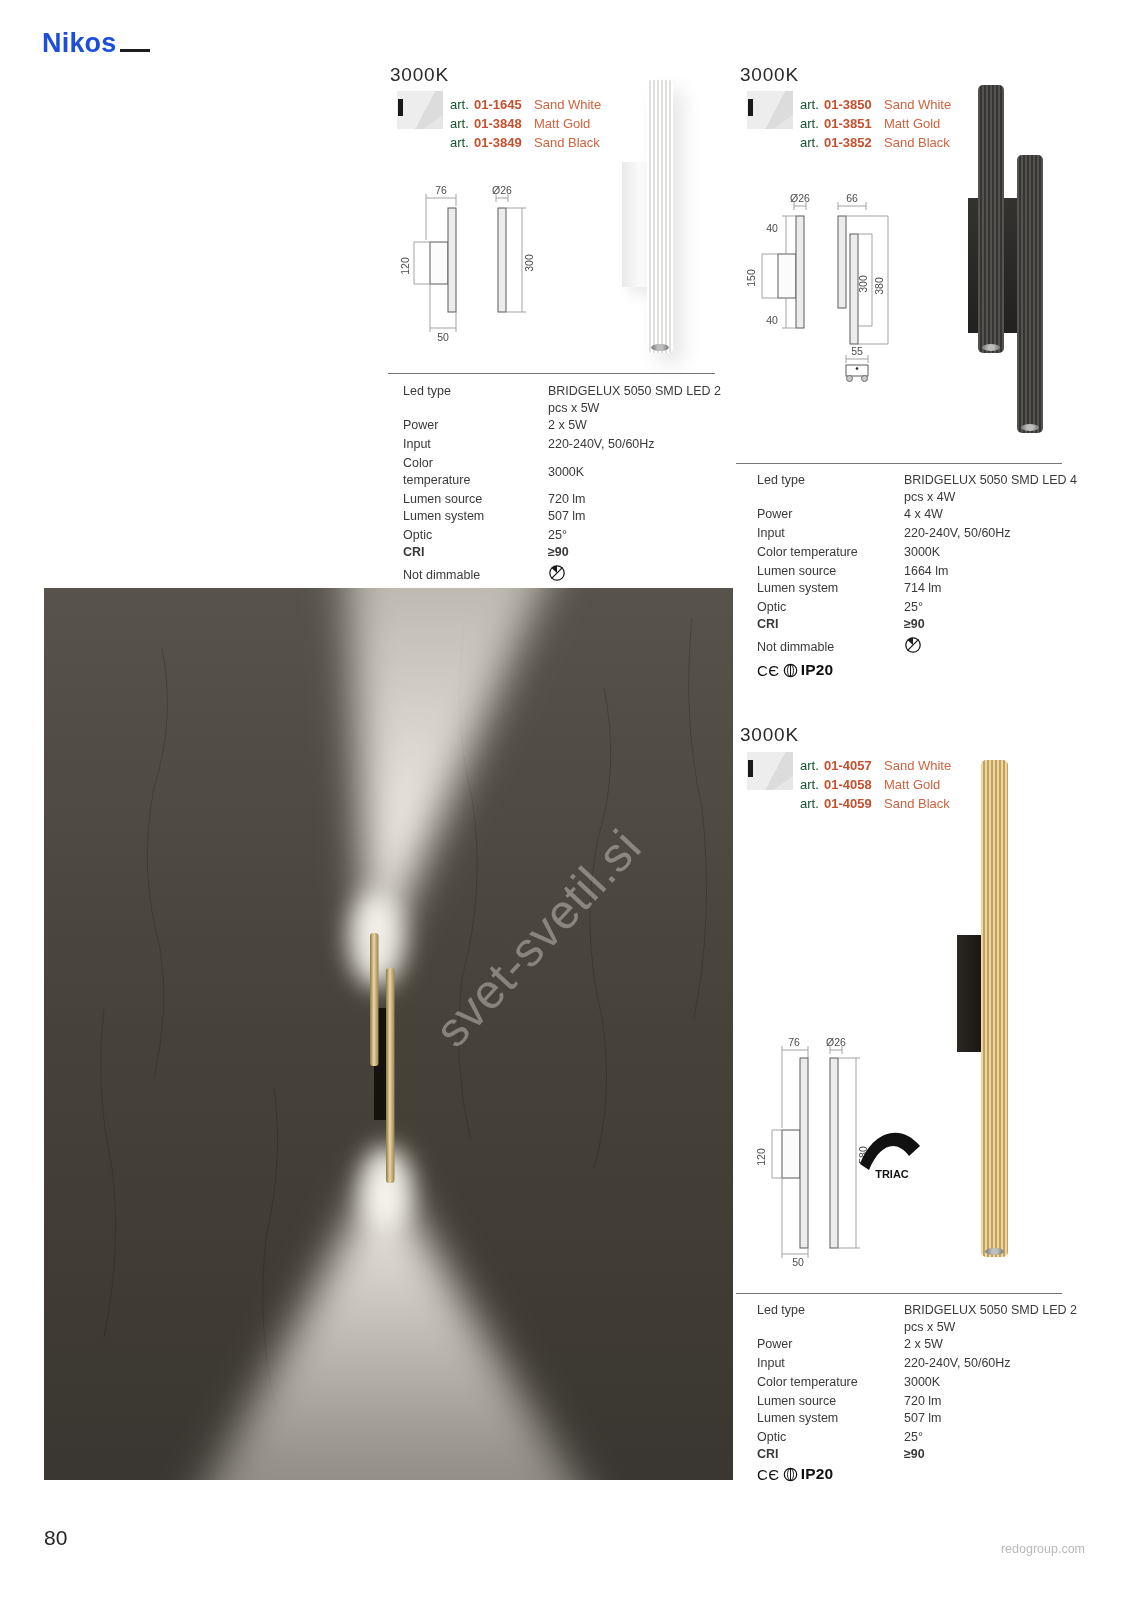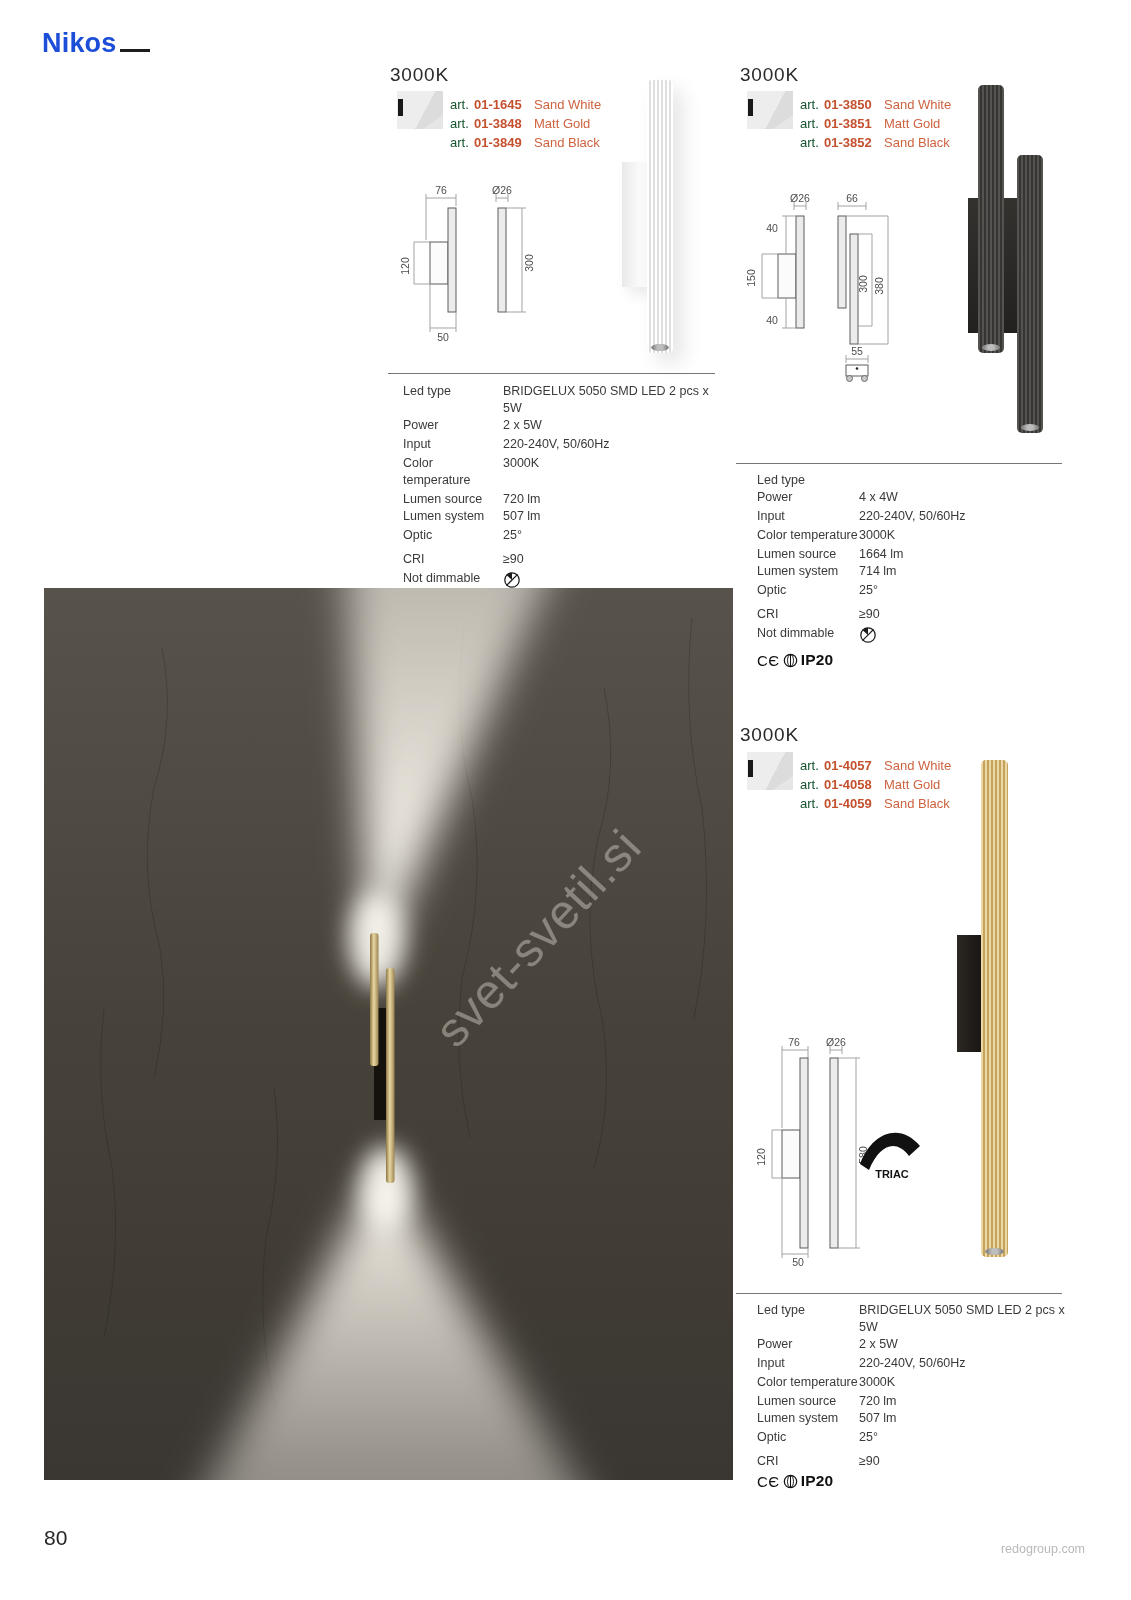--- a/index.html
+++ b/index.html
@@ -23,22 +23,22 @@
   
   .art-rows{font-size:13px;line-height:19px;}
   .art-row{display:flex;}
   .art-prefix{width:24px;color:#14532d;}
   .art-number{width:60px;font-weight:bold;color:#c4502e;}
   .art-finish{color:#ce6340;}
 
   
   .hr{height:1px;background:#767676;}
   .specs{font-size:12.5px;color:#3a3a3a;width:326px;}
-  .spec-row{display:flex;line-height:17px;}
-  .g2{margin-top:2px;} .g6{margin-top:7px;}
+  .spec-row{display:flex;line-height:17px;gap:45px;}
+  .g2{margin-top:2px;align-items:center;} .g6{margin-top:0;font-weight:bold;}
   .b1 .spec-label{width:100px;} .b23 .spec-label{width:102px;}
   .b1{padding-left:14px;} .b23{padding-left:20px;}
   .spec-value{flex:1;}
   .dim-ico{margin-top:1px;}
 
   
   .marks{display:flex;align-items:center;gap:3px;margin-top:2px;color:#111;}
   .ce{font-size:15px;letter-spacing:.5px;color:#111;}
   .ip{font-size:15.5px;font-weight:800;letter-spacing:.2px;}
 
@@ -223,20 +223,21 @@
   <rect x="104" y="173" width="22" height="11" fill="#fff" stroke="#5c5c5c"></rect>
   <circle cx="115" cy="176.5" r="1.3" fill="#222"></circle>
   <circle cx="107.5" cy="186.5" r="3" fill="#c9c9c9" stroke="#6d6d6d"></circle>
   <circle cx="122.5" cy="186.5" r="3" fill="#c9c9c9" stroke="#6d6d6d"></circle>
 </svg>
 
 <div class="abs hr" style="left:736px;top:463px;width:326px;"></div>
 <div class="abs specs b23" style="left:737px;top:472px;">
   <div class="spec-row">
       <span class="spec-label">Led type</span>
+      <span class="spec-value">BRIDGELUX 5050 SMD LED 4 pcs x 4W</span>
     </div>
   <div class="spec-row">
       <span class="spec-label">Power</span>
       <span class="spec-value">4 x 4W</span>
     </div>
   <div class="spec-row g2">
       <span class="spec-label">Input</span>
       <span class="spec-value">220-240V, 50/60Hz</span>
     </div>
   <div class="spec-row g2">

